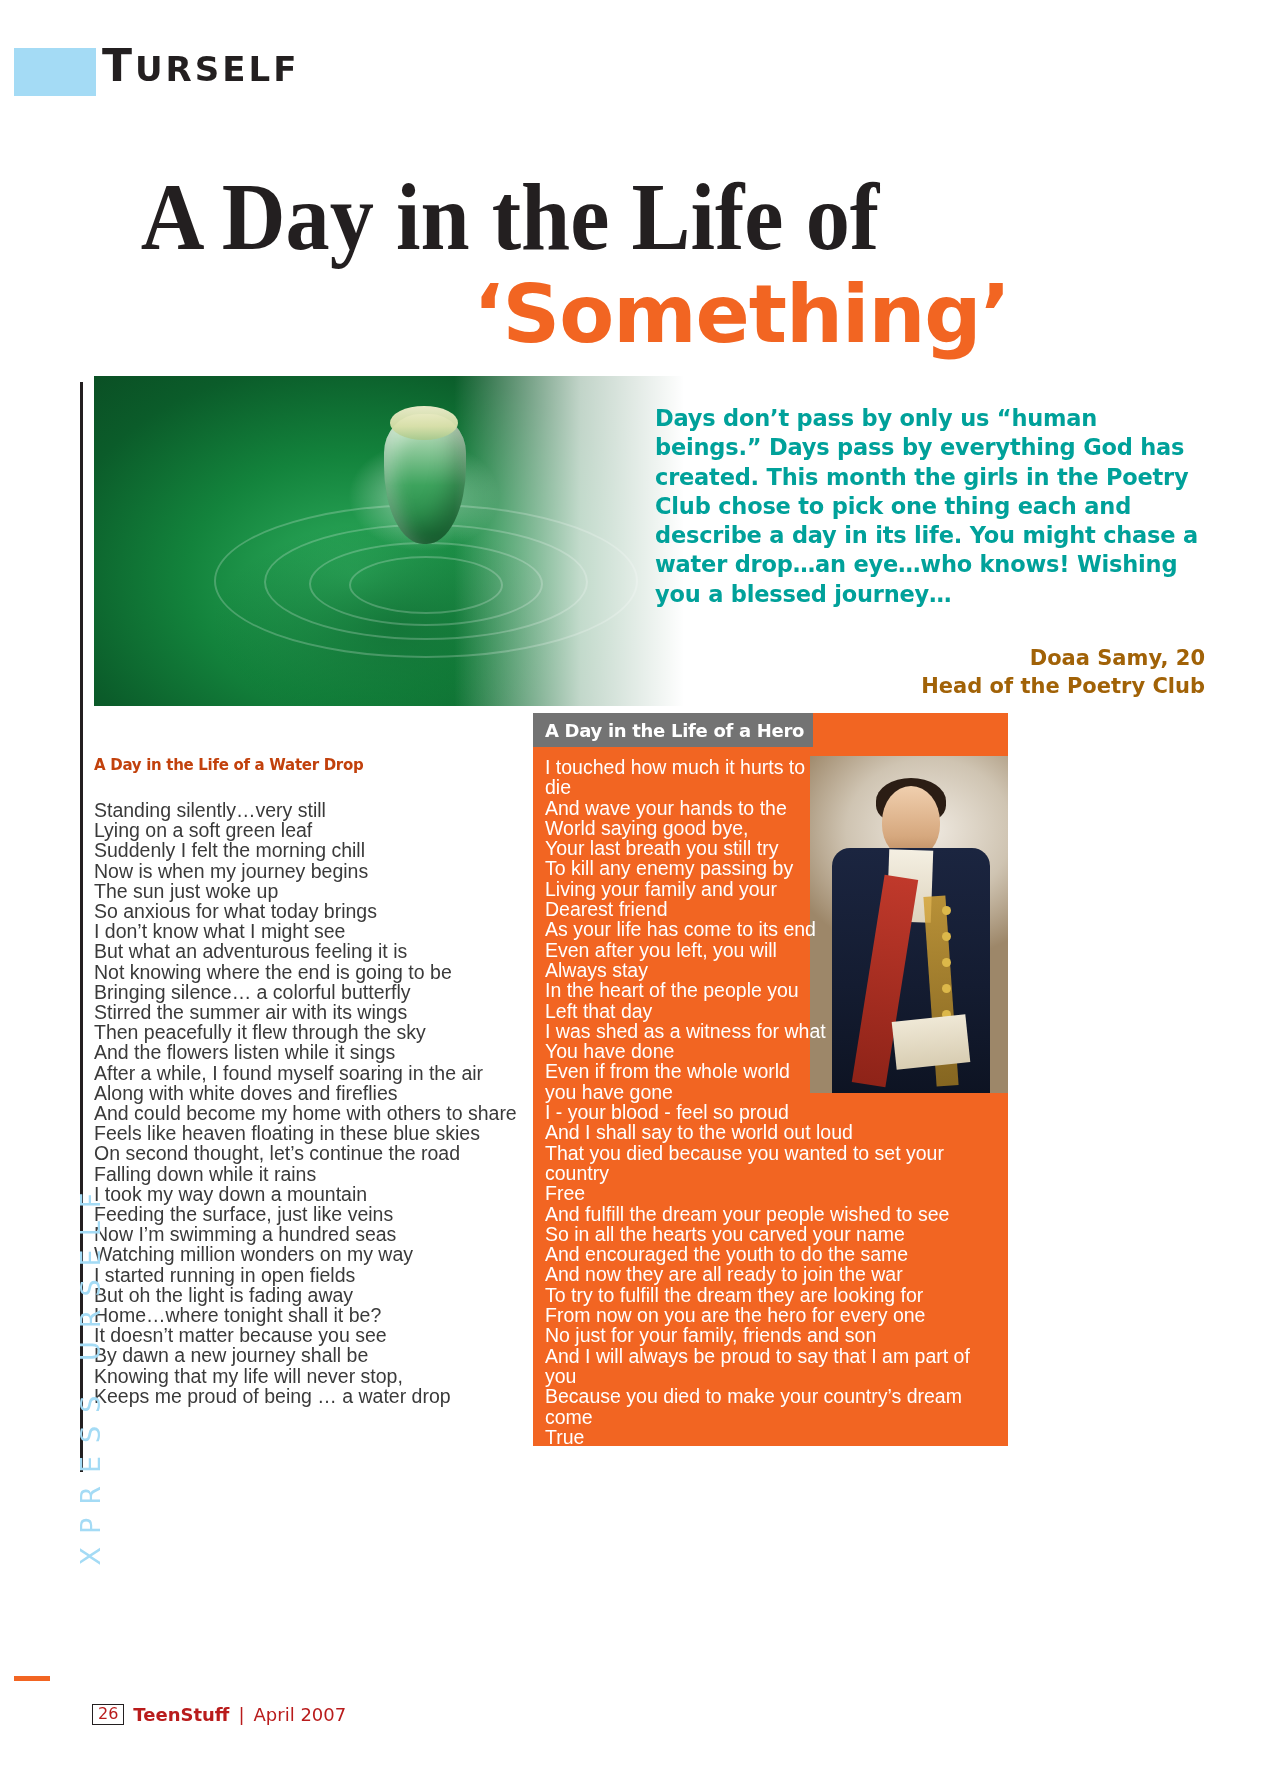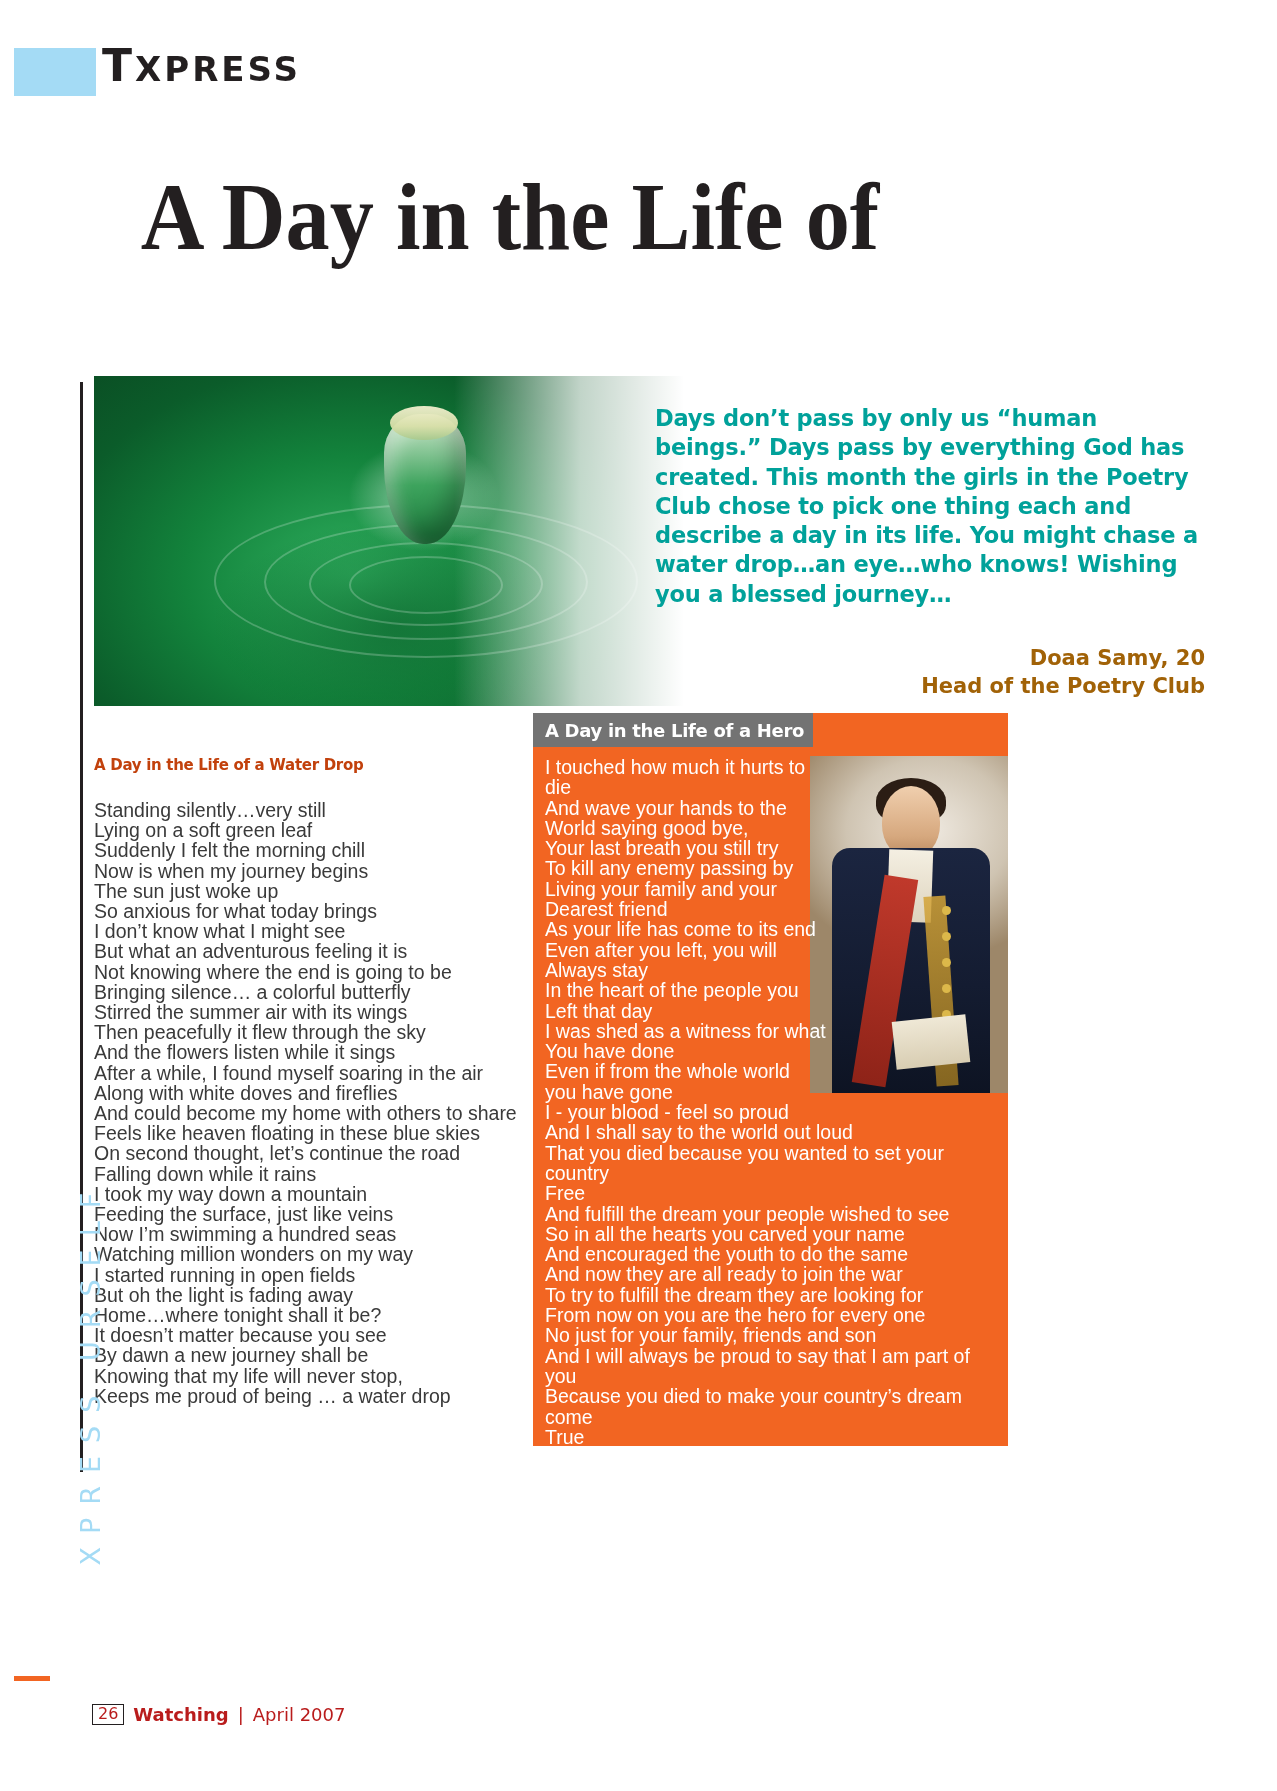--- a/index.html
+++ b/index.html
@@ -356,23 +356,24 @@
   }
   .footer .brand { font-weight: bold; }
   .footer .issue { font-weight: normal; }
 </style>
 </head>
 <body>
 
 <div class="page">
 
   <div class="kicker-swatch"></div>
-  <div class="kicker-text"><span class="cap">T</span><span>XPRESS</span></div>
+  <div class="kicker-text"><span class="cap">T</span><span>URSELF</span></div>
 
   <div class="title-main">A Day in the Life of</div>
+  <div class="title-sub">‘Something’</div>
 
   <div class="hero-photo">
     <div class="ripple r1"></div>
     <div class="ripple r2"></div>
     <div class="ripple r3"></div>
     <div class="ripple r4"></div>
     <div class="droplet"></div>
     <div class="droplet-cap"></div>
     <div class="fade-right"></div>
   </div>
@@ -469,18 +470,18 @@
 Because you died to make your country’s dream come
 True</div>
   </div>
 
   <div class="left-rule"></div>
   <div class="side-vertical">XPRESS URSELF</div>
 
   <div class="footer-rule"></div>
   <div class="footer">
     <span class="pagenum">26</span>
-    <span class="brand">Watching</span>
+    <span class="brand">TeenStuff</span>
     <span>|</span>
     <span class="issue">April 2007</span>
   </div>
 
 </div>
 
 </body></html>

